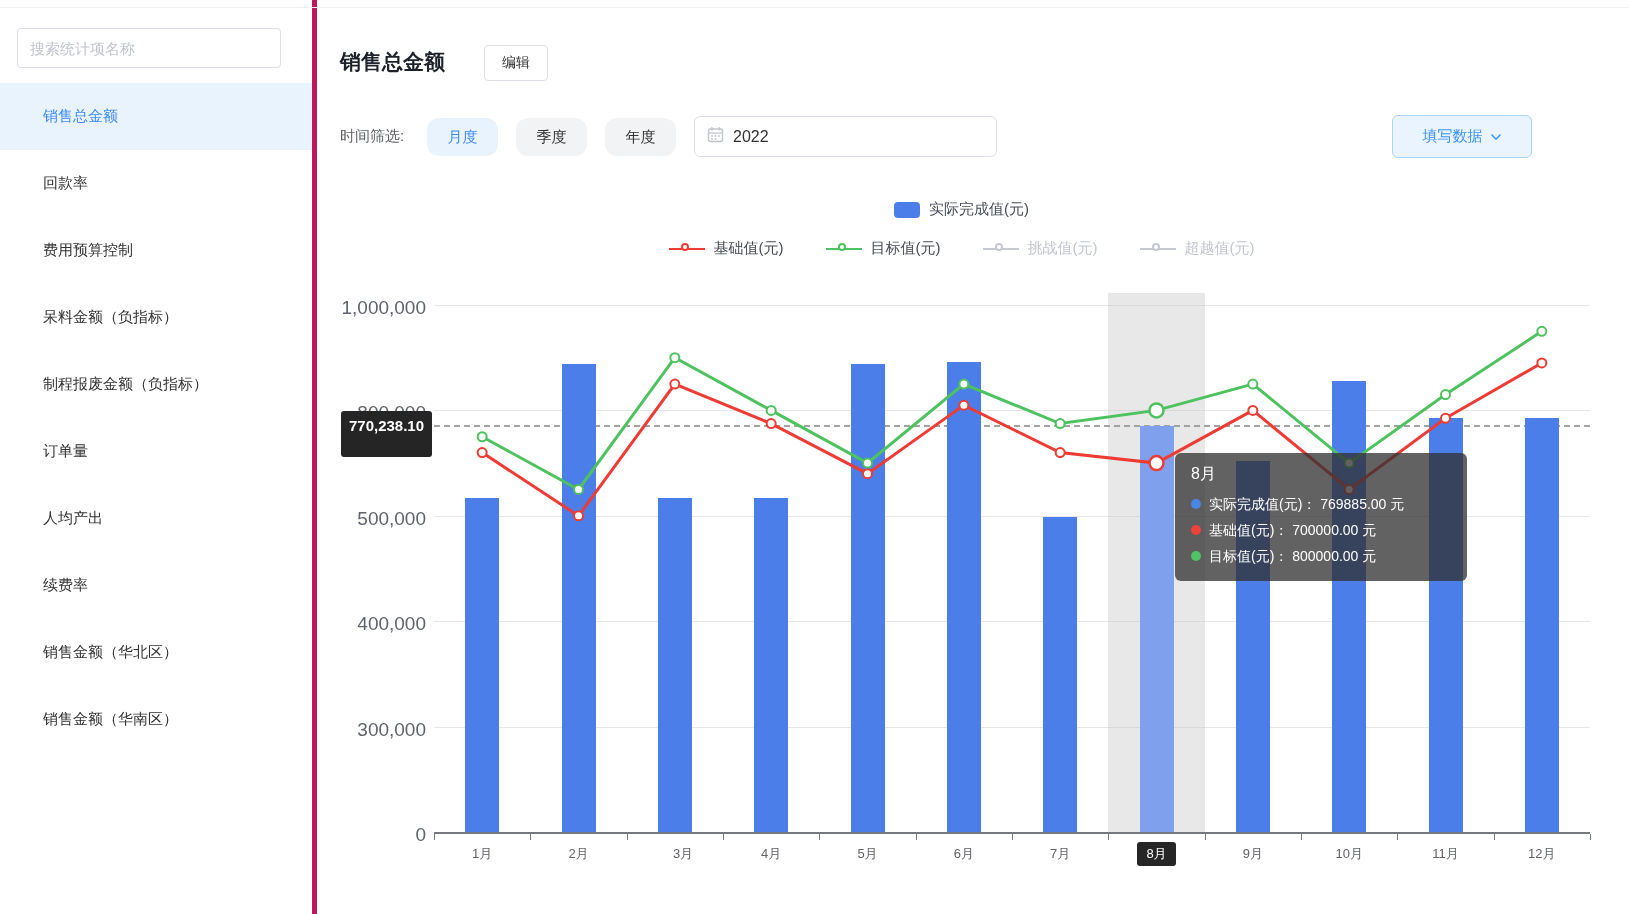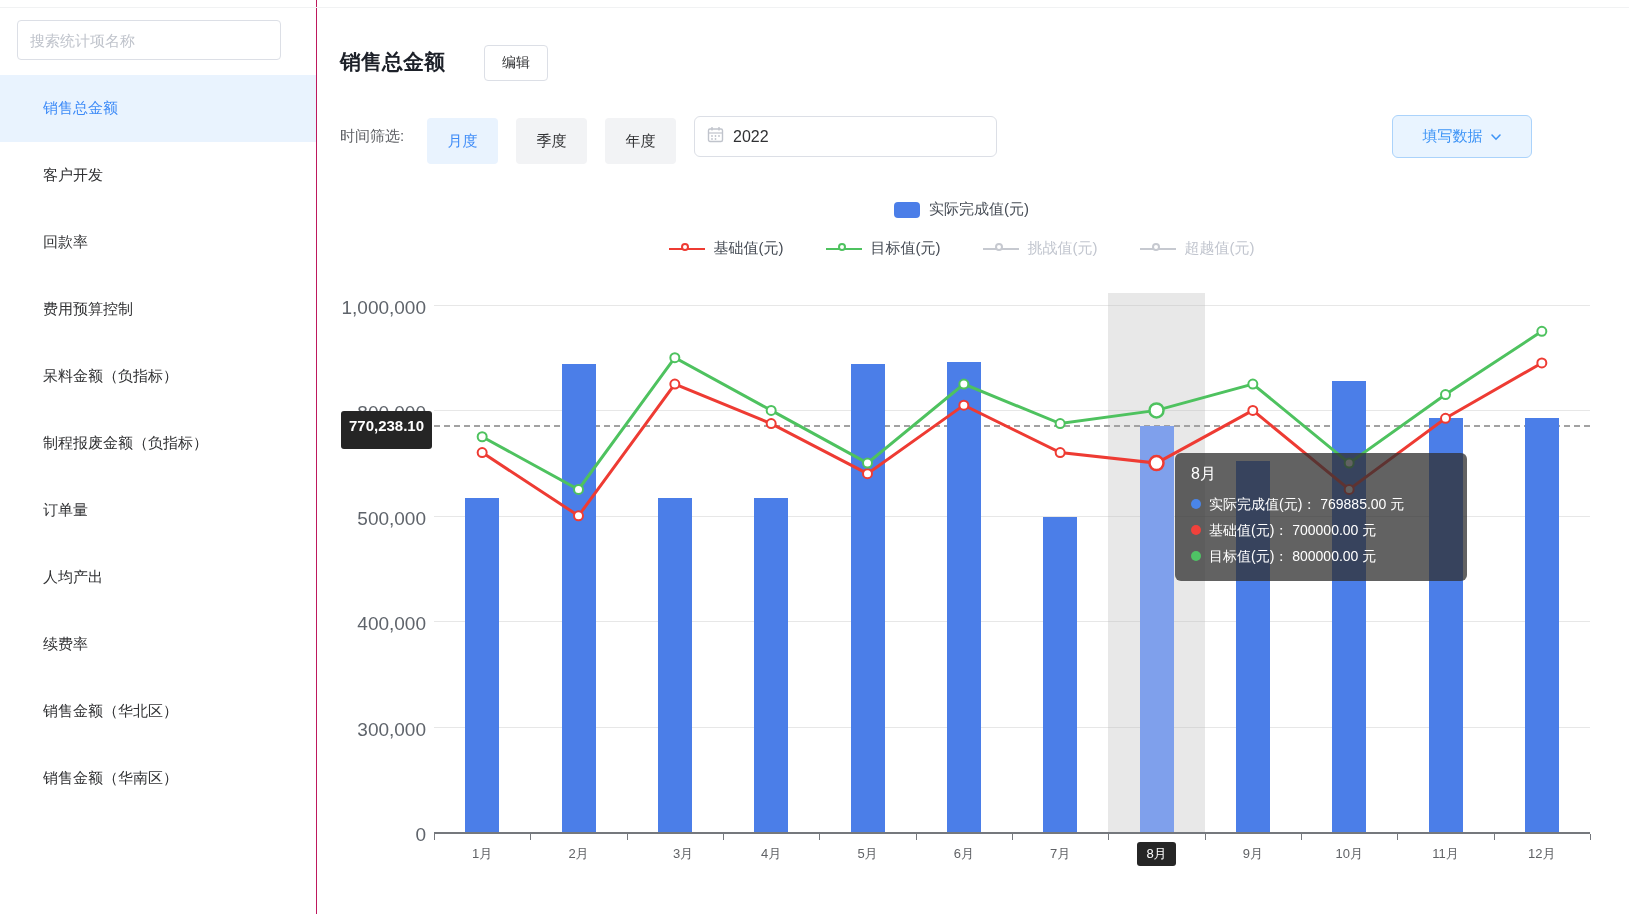--- a/index.html
+++ b/index.html
@@ -3,38 +3,38 @@
 <meta charset="utf-8">
 <style>
   * { margin:0; padding:0; box-sizing:border-box; }
   html,body { width:1629px; height:914px; background:#fff; overflow:hidden;
               font-family:"Liberation Sans","DejaVu Sans",sans-serif; color:#303133; }
   body::before { content:''; position:absolute; top:7px; left:0; right:0; height:1px; background:#f1f2f3; }
 
   .app { display:flex; width:1629px; height:914px; }
 
   
-  .sidebar { width:317px; height:100%; border-right:1px solid #be185d; padding-top:20px; flex:none; }
+  .sidebar { width:317px; height:100%; border-right:5px solid #be185d; padding-top:28px; flex:none; }
   .search { display:block; width:264px; height:40px; margin:0 0 15px 17px; border:1px solid #dcdfe6;
             border-radius:4px; padding:0 12px; font-size:15px; outline:none; color:#303133;
             font-family:inherit; }
   .search::placeholder { color:#c0c4cc; }
   .menu-item { height:67px; display:flex; align-items:center; padding-left:43px; font-size:15px;
                color:#303133; cursor:pointer; }
   .menu-item.active { background:#e9f3fe; color:#3e8bf7; }
 
   
   .main { position:relative; flex:1; height:100%; }
   .page-title { position:absolute; left:23px; top:48px; font-size:21px; font-weight:bold; color:#1d2129; }
   .edit-btn { position:absolute; left:167px; top:45px; width:64px; height:36px; background:#fff;
               border:1px solid #dcdfe6; border-radius:4px; font-size:14px; color:#303133; cursor:pointer;
               font-family:inherit; }
   .frow-label { position:absolute; left:23px; top:127px; font-size:15px; color:#606266; }
   .fbtns { position:absolute; left:110px; top:118px; display:flex; gap:18px; }
-  .fbtn { width:71px; height:46px; border:none; border-radius:4px; background:#f2f3f5; color:#303133;
+  .fbtn { width:71px; height:38px; border:none; border-radius:12px; background:#f2f3f5; color:#303133;
           font-size:15px; cursor:pointer; font-family:inherit; }
   .fbtn.active { background:#e9f3fe; color:#3e8bf7; }
   .date-input { position:absolute; left:377px; top:116px; width:303px; height:41px; border:1px solid #dcdfe6;
                 border-radius:6px; display:flex; align-items:center; padding-left:12px; gap:9px; cursor:pointer; }
   .date-input .yr { font-size:16px; color:#303133; }
   .fill-btn { position:absolute; left:1075px; top:115px; width:140px; height:43px; background:#e9f4ff;
               border:1px solid #abd3fb; border-radius:6px; color:#3e94f6; font-size:15px; cursor:pointer;
               display:flex; align-items:center; justify-content:center; gap:7px; font-family:inherit; }
 
   
@@ -53,21 +53,21 @@
   
   .chart { position:absolute; left:23px; top:270px; width:1289px; height:620px; }
   .plot { position:absolute; left:94px; top:35px; width:1156px; height:527px; }
   .gridline { position:absolute; left:0; width:100%; height:1px; background:#e7e7e7; }
   .axisline { position:absolute; left:0; top:527px; width:100%; height:2px; background:#75787d; z-index:4; }
   .tick { position:absolute; top:529px; width:1px; height:6px; background:#75787d; z-index:4; }
   .ylab { position:absolute; width:86px; text-align:right; font-size:19px; color:#5f646b; }
   .band { position:absolute; background:rgba(184,184,184,0.32); z-index:1; }
   .bar { position:absolute; width:34px; z-index:2; }
   .avgline { position:absolute; left:0; width:100%; border-top:2px dashed #a2a2a2; z-index:1; }
-  .avg-badge { position:absolute; left:-93px; width:91px; height:38px; line-height:30px; text-align:center;
+  .avg-badge { position:absolute; left:-93px; width:91px; height:46px; line-height:30px; text-align:center;
                background:#252525; color:#fff; font-weight:bold; font-size:15px; border-radius:3px; z-index:6; }
   svg.lines { position:absolute; left:0; top:0; z-index:3; overflow:visible; }
   .xlab { position:absolute; top:537px; width:96px; text-align:center; font-size:13px; color:#606266; z-index:5; }
   .xlab .in { display:inline-block; padding:3px 9px; border-radius:3px; }
   .xlab.hl .in { background:#262626; color:#fff; }
   .tooltip { position:absolute; width:292px; background:rgba(48,48,48,0.76); border-radius:6px;
              padding:11px 16px 12px; color:#fff; z-index:7; }
   .tooltip .tt-title { font-size:16px; margin-bottom:6px; }
   .tooltip .tt-row { display:flex; align-items:center; font-size:14px; line-height:26px; white-space:nowrap; }
   .tooltip .dot { width:10px; height:10px; border-radius:50%; margin-right:8px; flex:none; }
@@ -75,21 +75,20 @@
 </style>
 </head>
 <body>
 
 <div class="app">
 
   <aside class="sidebar">
     <input class="search" type="text" placeholder="搜索统计项名称" style="">
     <div class="menu" id="menu">
         <div class="menu-item active">销售总金额</div>
-        <div class="menu-item">客户开发</div>
         <div class="menu-item">回款率</div>
         <div class="menu-item">费用预算控制</div>
         <div class="menu-item">呆料金额（负指标）</div>
         <div class="menu-item">制程报废金额（负指标）</div>
         <div class="menu-item">订单量</div>
         <div class="menu-item">人均产出</div>
         <div class="menu-item">续费率</div>
         <div class="menu-item">销售金额（华北区）</div>
         <div class="menu-item">销售金额（华南区）</div>
       </div>

